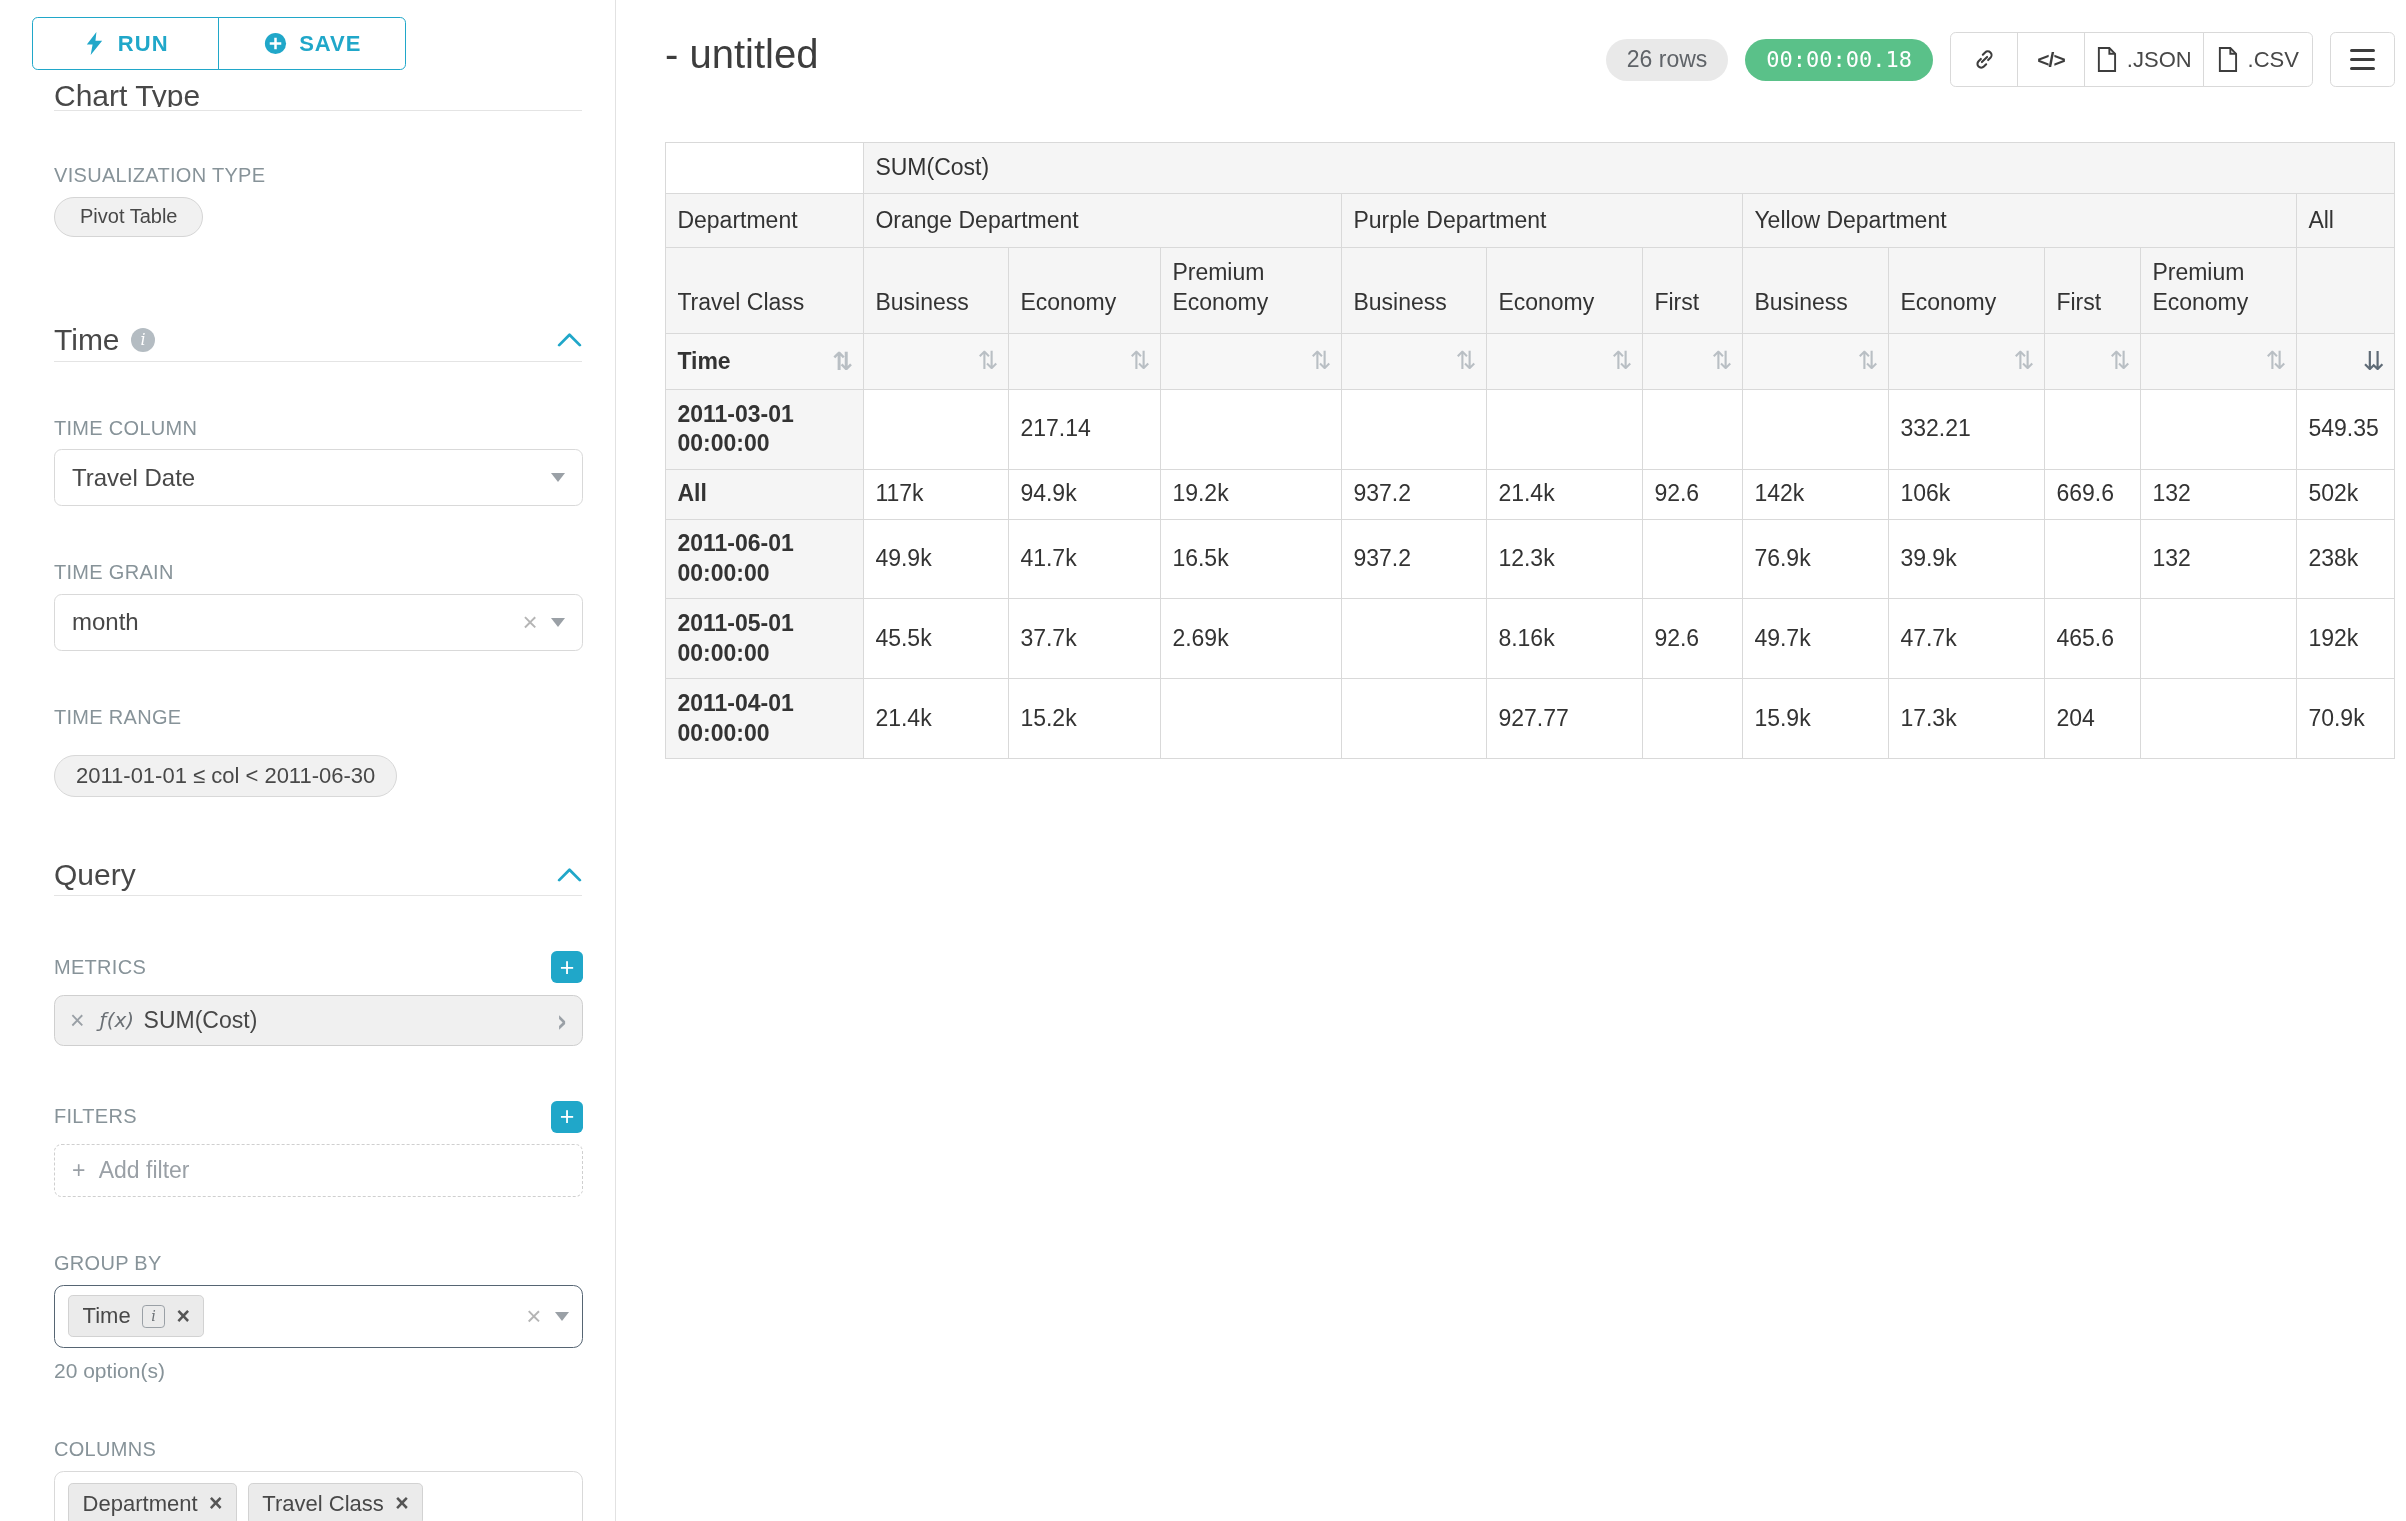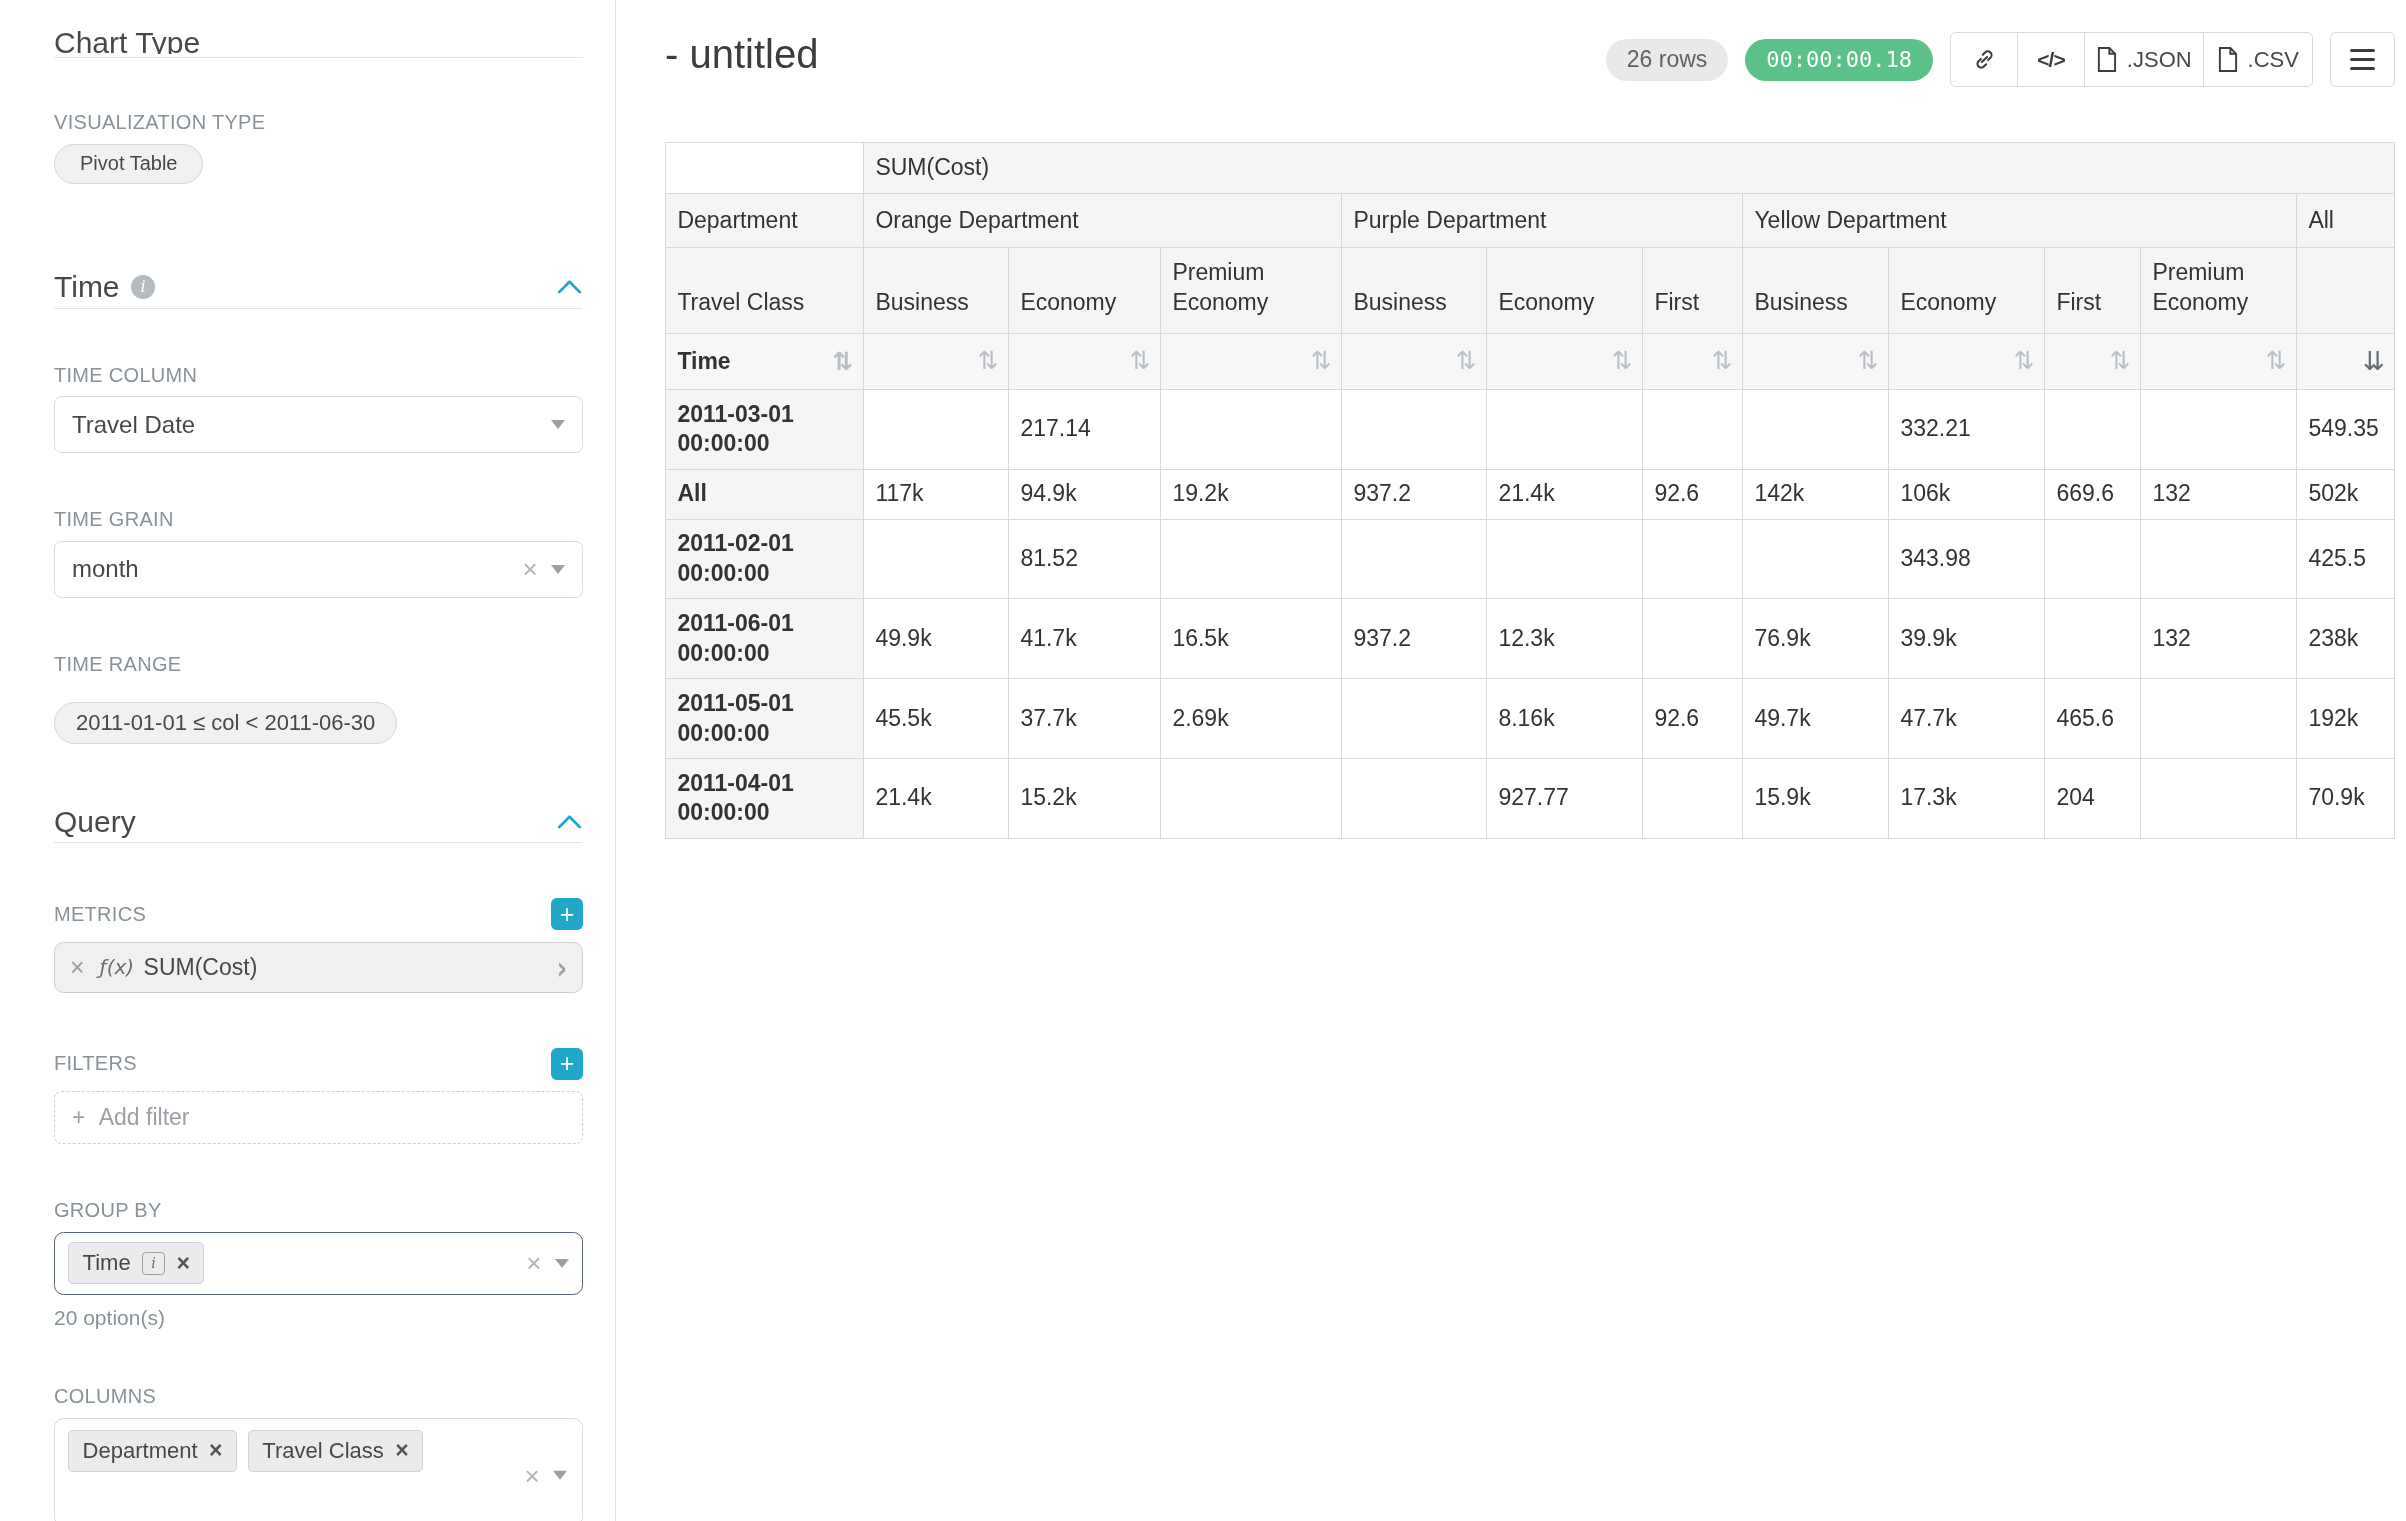--- a/index.html
+++ b/index.html
@@ -123,20 +123,35 @@
   .pivot tbody th.row-label{background:var(--hdr-bg);font-weight:700;color:#333;}
   .pivot tbody td{background:#fff;}
 </style>
 </head>
 <body>
 
 <div class="app">
 
   <aside class="sidebar">
 
+    <div class="query-buttons">
+      <button class="qbtn run">
+        <svg class="ic" width="23" height="25" viewBox="0 0 24 26">
+            <polygon points="14,1 4,14 10,14 8,25 20,10 13,10" fill="#20a7c9"></polygon>
+          </svg>
+        <span>RUN</span>
+      </button>
+      <button class="qbtn save">
+        <svg class="ic" width="25" height="25" viewBox="0 0 26 26">
+            <circle cx="13" cy="13" r="11" fill="#20a7c9"></circle>
+            <path d="M13 7v12M7 13h12" stroke="#fff" stroke-width="2.6"></path>
+          </svg>
+        <span>SAVE</span>
+      </button>
+    </div>
 
     <div class="clipped-heading-wrap">
       <h2>Chart Type</h2>
     </div>
     <div class="divider"></div>
 
     <div class="control-label viz-label">VISUALIZATION TYPE</div>
     <div>
       <span class="viz-pill">Pivot Table</span>
     </div>
@@ -360,34 +375,20 @@
             <td>937.2</td>
             <td>21.4k</td>
             <td>92.6</td>
             <td>142k</td>
             <td>106k</td>
             <td>669.6</td>
             <td>132</td>
             <td>502k</td>
           </tr>
           <tr>
-            <th class="row-label">2011-02-01 00:00:00</th>
-            <td></td>
-            <td>81.52</td>
-            <td></td>
-            <td></td>
-            <td></td>
-            <td></td>
-            <td></td>
-            <td>343.98</td>
-            <td></td>
-            <td></td>
-            <td>425.5</td>
-          </tr>
-          <tr>
             <th class="row-label">2011-06-01 00:00:00</th>
             <td>49.9k</td>
             <td>41.7k</td>
             <td>16.5k</td>
             <td>937.2</td>
             <td>12.3k</td>
             <td></td>
             <td>76.9k</td>
             <td>39.9k</td>
             <td></td>

